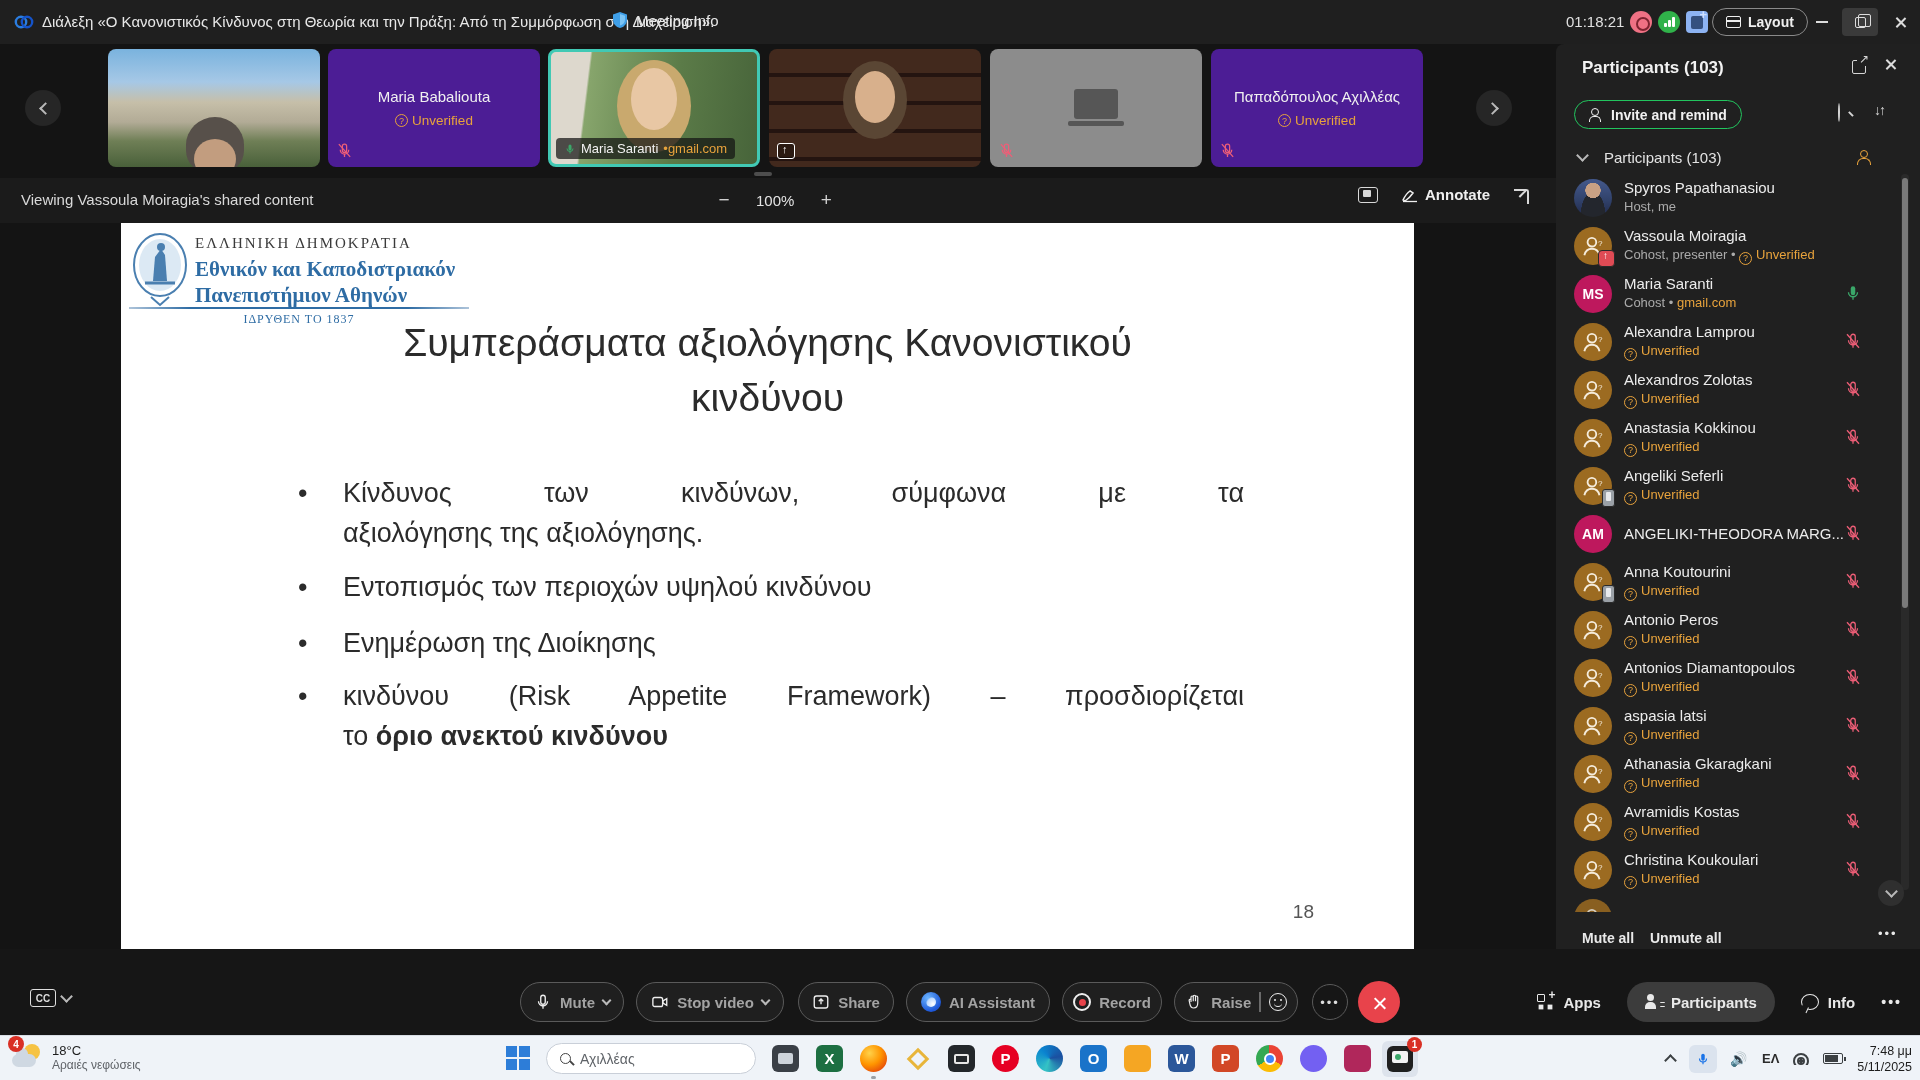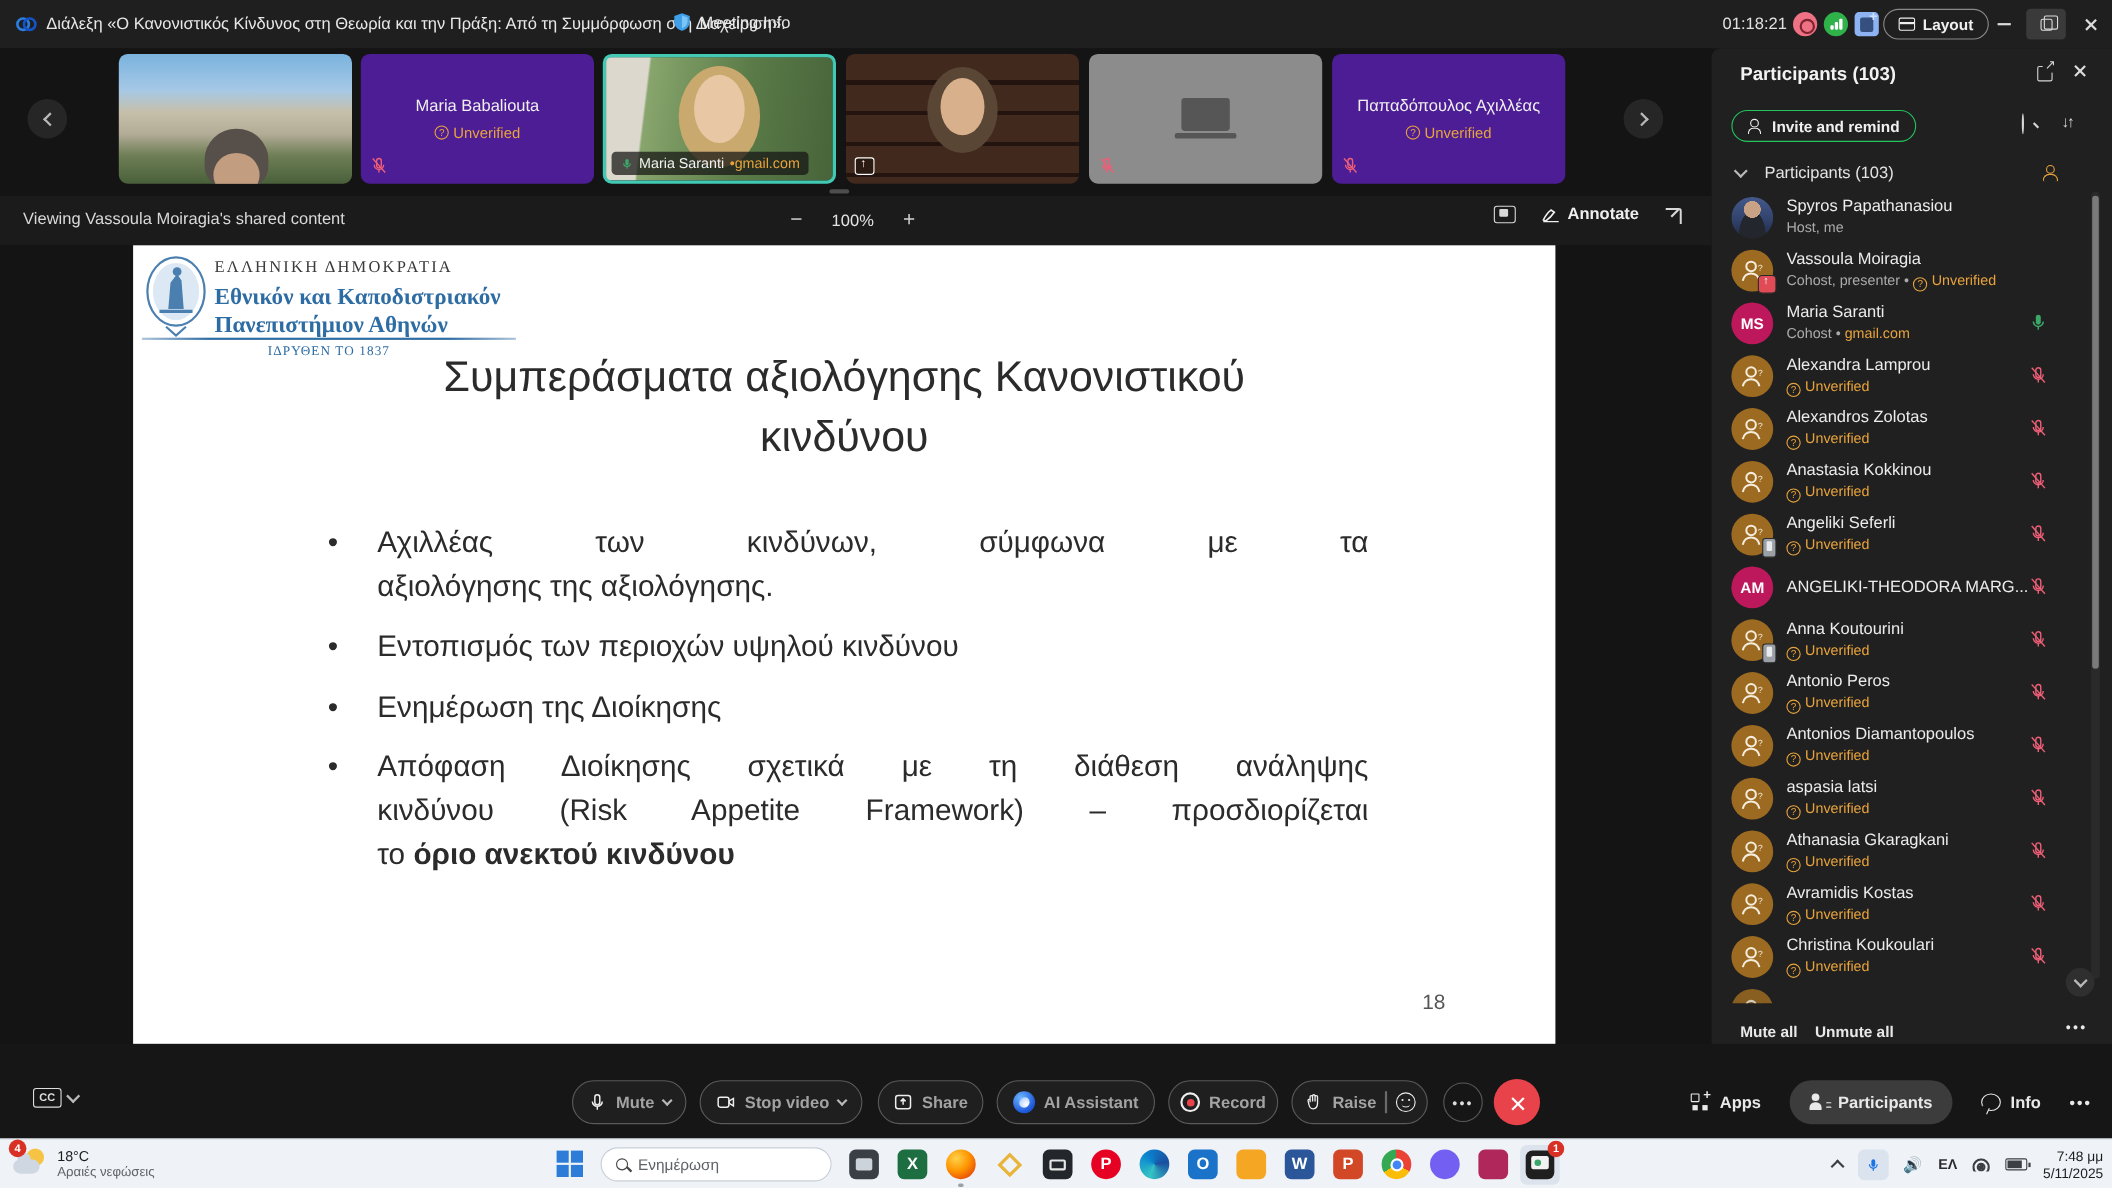--- a/index.html
+++ b/index.html
@@ -369,31 +369,30 @@
   </div>
   <div class="org-rule"></div>
   <div class="org4">ΙΔΡΥΘΕΝ ΤΟ 1837</div>
 
   <div id="slide-title">
     <span>Συμπεράσματα αξιολόγησης Κανονιστικού</span><br>
     <span>κινδύνου</span>
   </div>
 
   <div class="bullet" id="b1">
-    <span class="bt jl">Αχιλλέας των κινδύνων, σύμφωνα με τα</span>
+    <span class="bt jl">Κίνδυνος των κινδύνων, σύμφωνα με τα</span>
     <span class="bt">αξιολόγησης της αξιολόγησης.</span>
   </div>
   <div class="bullet" id="b2">
     <span class="bt">Εντοπισμός των περιοχών υψηλού κινδύνου</span>
   </div>
   <div class="bullet" id="b3">
     <span class="bt">Ενημέρωση της Διοίκησης</span>
   </div>
   <div class="bullet" id="b4">
-    <span class="bt jl">Απόφαση Διοίκησης σχετικά με τη διάθεση ανάληψης</span>
     <span class="bt jl">κινδύνου (Risk Appetite Framework) – προσδιορίζεται</span>
     <span class="bt"><span>το </span><b>όριο ανεκτού κινδύνου</b></span>
   </div>
 
   <div id="pageno">18</div>
 </div>
 
 <div id="panel">
   <div id="panel-title">Participants (103)</div>
   <span id="panel-popout" class="popout-g"></span>
@@ -790,21 +789,21 @@
 
   <div id="start-btn">
       <i class="q1"></i>
       <i class="q2"></i>
       <i class="q3"></i>
       <i class="q4"></i>
     </div>
 
   <div id="tb-search">
     <span class="mag-dark"></span>
-    <span>Ενημέρωση</span>
+    <span>Αχιλλέας</span>
   </div>
 
   <span class="tbicon" style="left:772px; background:#3a3f46;">
       <span style="display:block;width:15px;height:11px;background:#cdd3da;border-radius:2px;"></span>
     </span>
   <span class="tbicon" style="left:816px; background:#1d6f42;">X</span>
   <span class="tbicon" style="left:860px; background:radial-gradient(circle at 35% 30%,#ffd24a,#ff9500 45%,#e3420b 85%); border-radius:50%;"></span>
   <span class="dot-ind" style="left:871px;"></span>
   <span class="tbicon" style="left:904px; background:transparent;">
       <span style="display:block;width:16px;height:16px;border:3px solid #e8b53a;transform:rotate(45deg);"></span>

